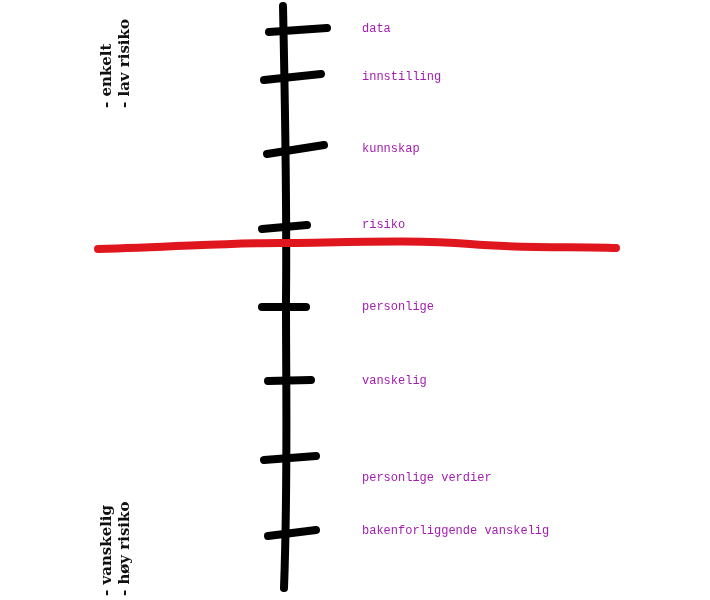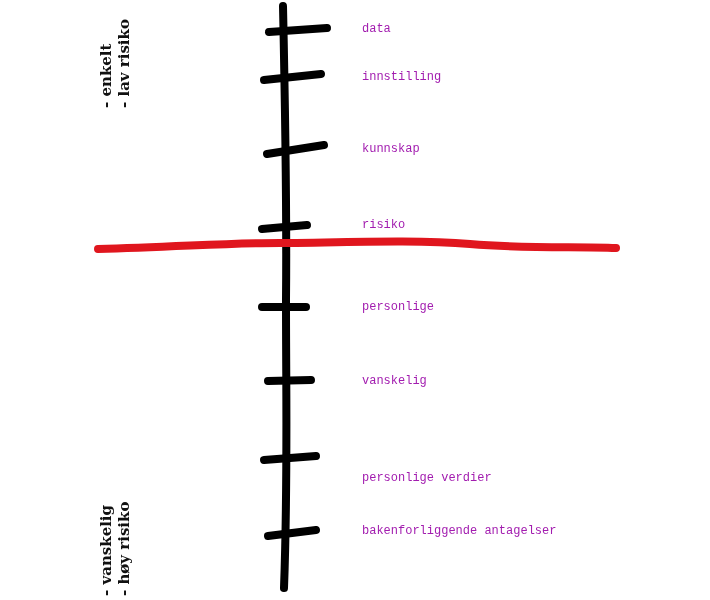--- a/index.html
+++ b/index.html
@@ -48,14 +48,14 @@
     <div>- høy risiko</div>
   </div>
 
   <div class="label" style="top:22px;">data</div>
   <div class="label" style="top:70px;">innstilling</div>
   <div class="label" style="top:142px;">kunnskap</div>
   <div class="label" style="top:218px;">risiko</div>
   <div class="label" style="top:300px;">personlige</div>
   <div class="label" style="top:374px;">vanskelig</div>
   <div class="label" style="top:458px;margin-top:13px;">personlige verdier</div>
-  <div class="label" style="top:524px;">bakenforliggende antagelser</div>
+  <div class="label" style="top:524px;">bakenforliggende vanskelig</div>
 </div>
 
 </body></html>

